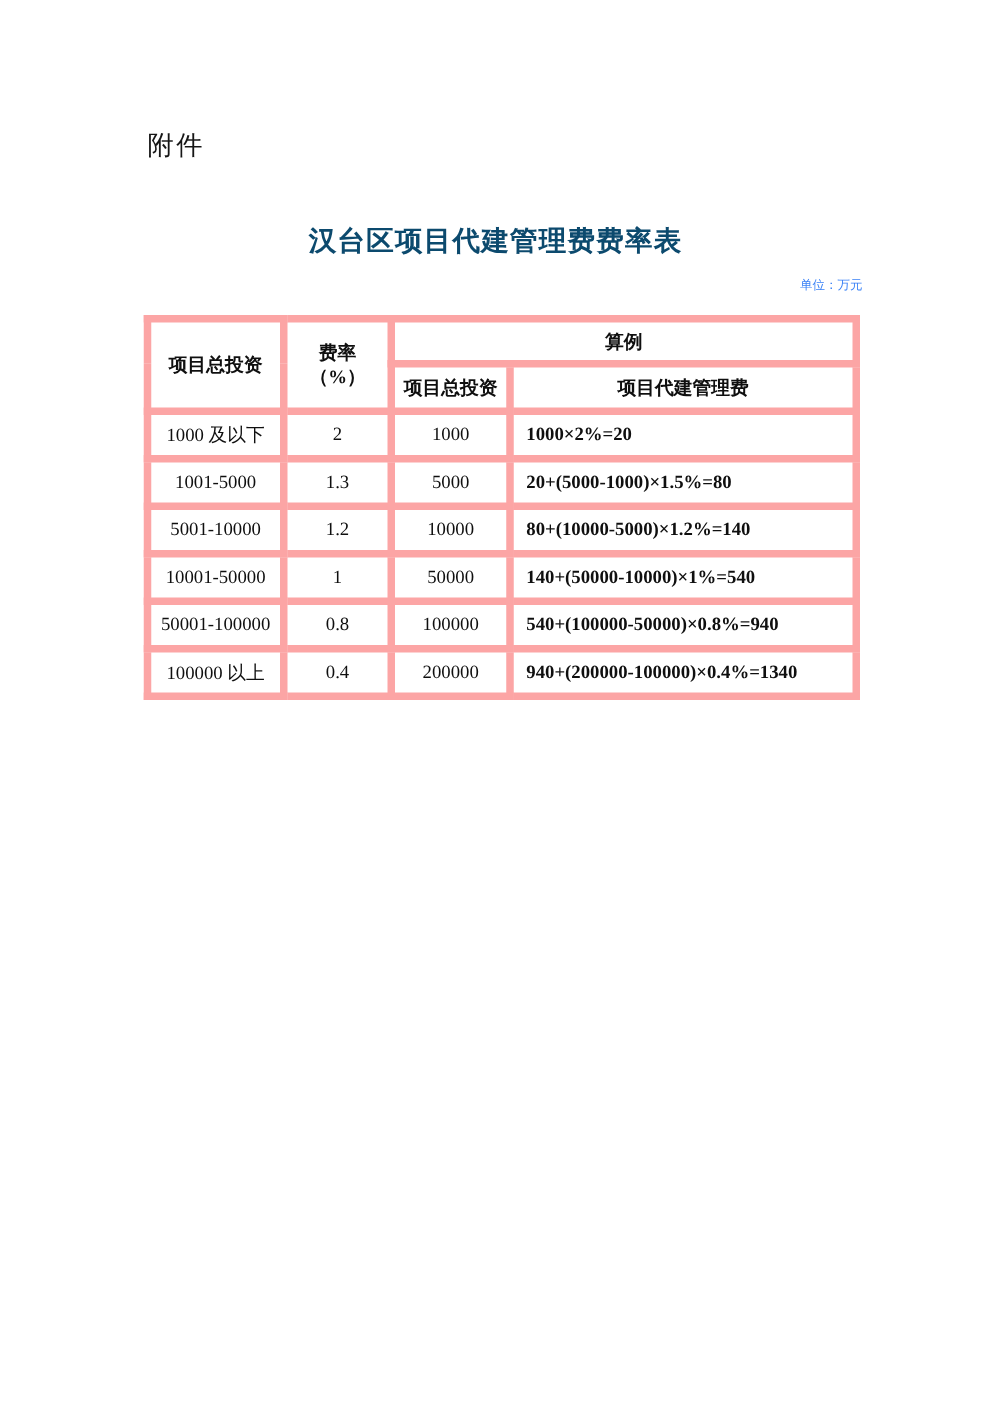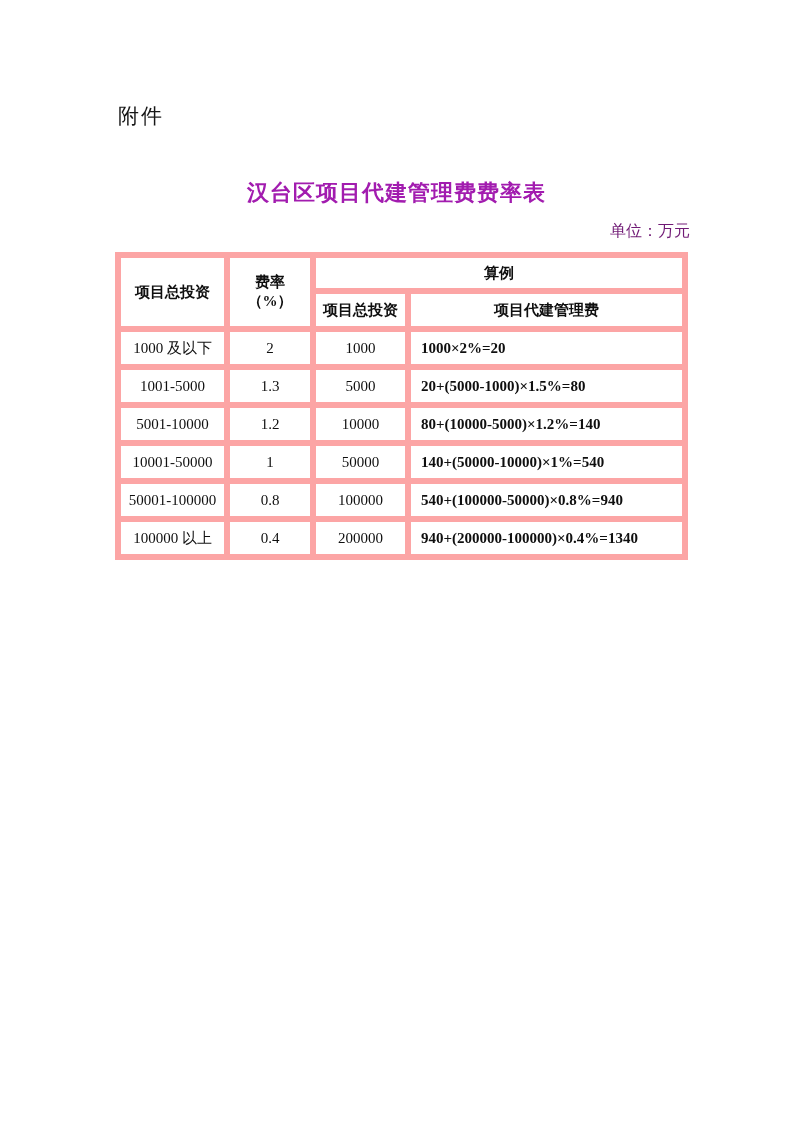--- a/index.html
+++ b/index.html
@@ -24,28 +24,28 @@
   }
   .doc-title {
     position: absolute;
     left: 0;
     top: 178px;
     width: 100%;
     text-align: center;
     font-weight: bold;
     font-size: 22px;
     letter-spacing: 1px;
-    color: #a21caf;
+    color: #0c4a6e;
   }
   .unit-note {
     position: absolute;
     top: 221px;
     right: 103px;
-    font-size: 16px;
-    color: #701a75;
+    font-size: 10px;
+    color: #3b82f6;
   }
   table.fee-table {
     position: absolute;
     left: 115px;
     top: 252px;
     width: 567px;
     border-collapse: collapse;
     table-layout: fixed;
     font-size: 15px;
     color: #0f0f0f;

